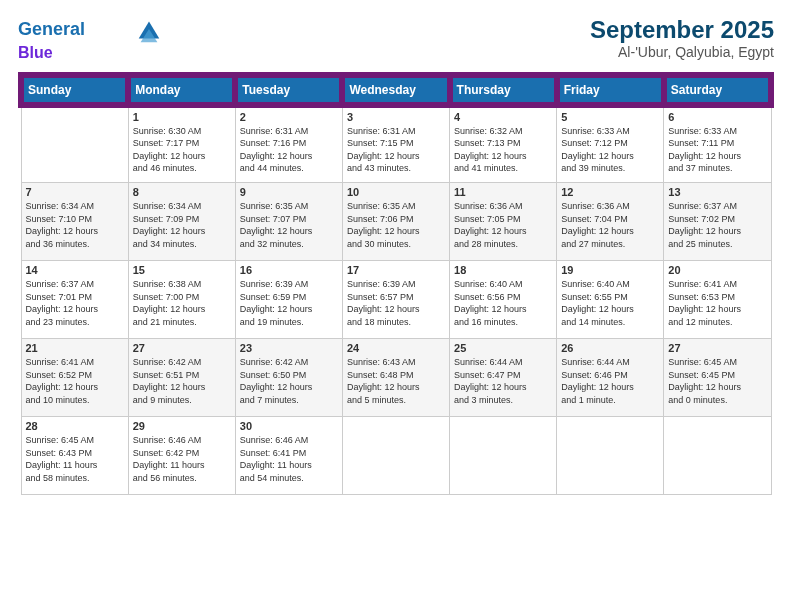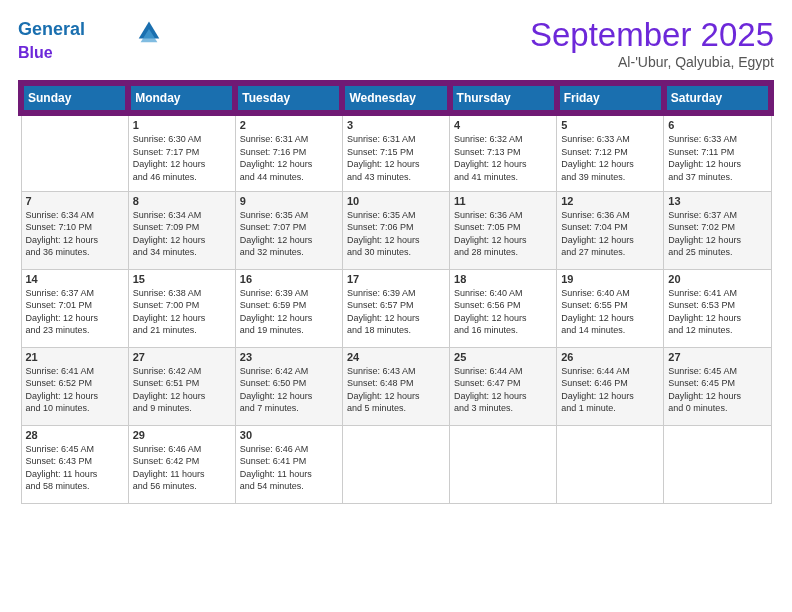--- a/index.html
+++ b/index.html
@@ -34,23 +34,23 @@
     }
     .logo-icon {
       width: 28px;
       height: 28px;
       margin-left: 2px;
     }
     .title-block {
       text-align: right;
     }
     .month-title {
-      font-size: 33px;
-      font-weight: normal;
-      color: #6d28d9;
+      font-size: 24px;
+      font-weight: bold;
+      color: #0c4a6e;
     }
     .location {
       font-size: 14px;
       color: #555;
     }
     table {
       width: 100%;
       border-collapse: collapse;
       table-layout: fixed;
     }

